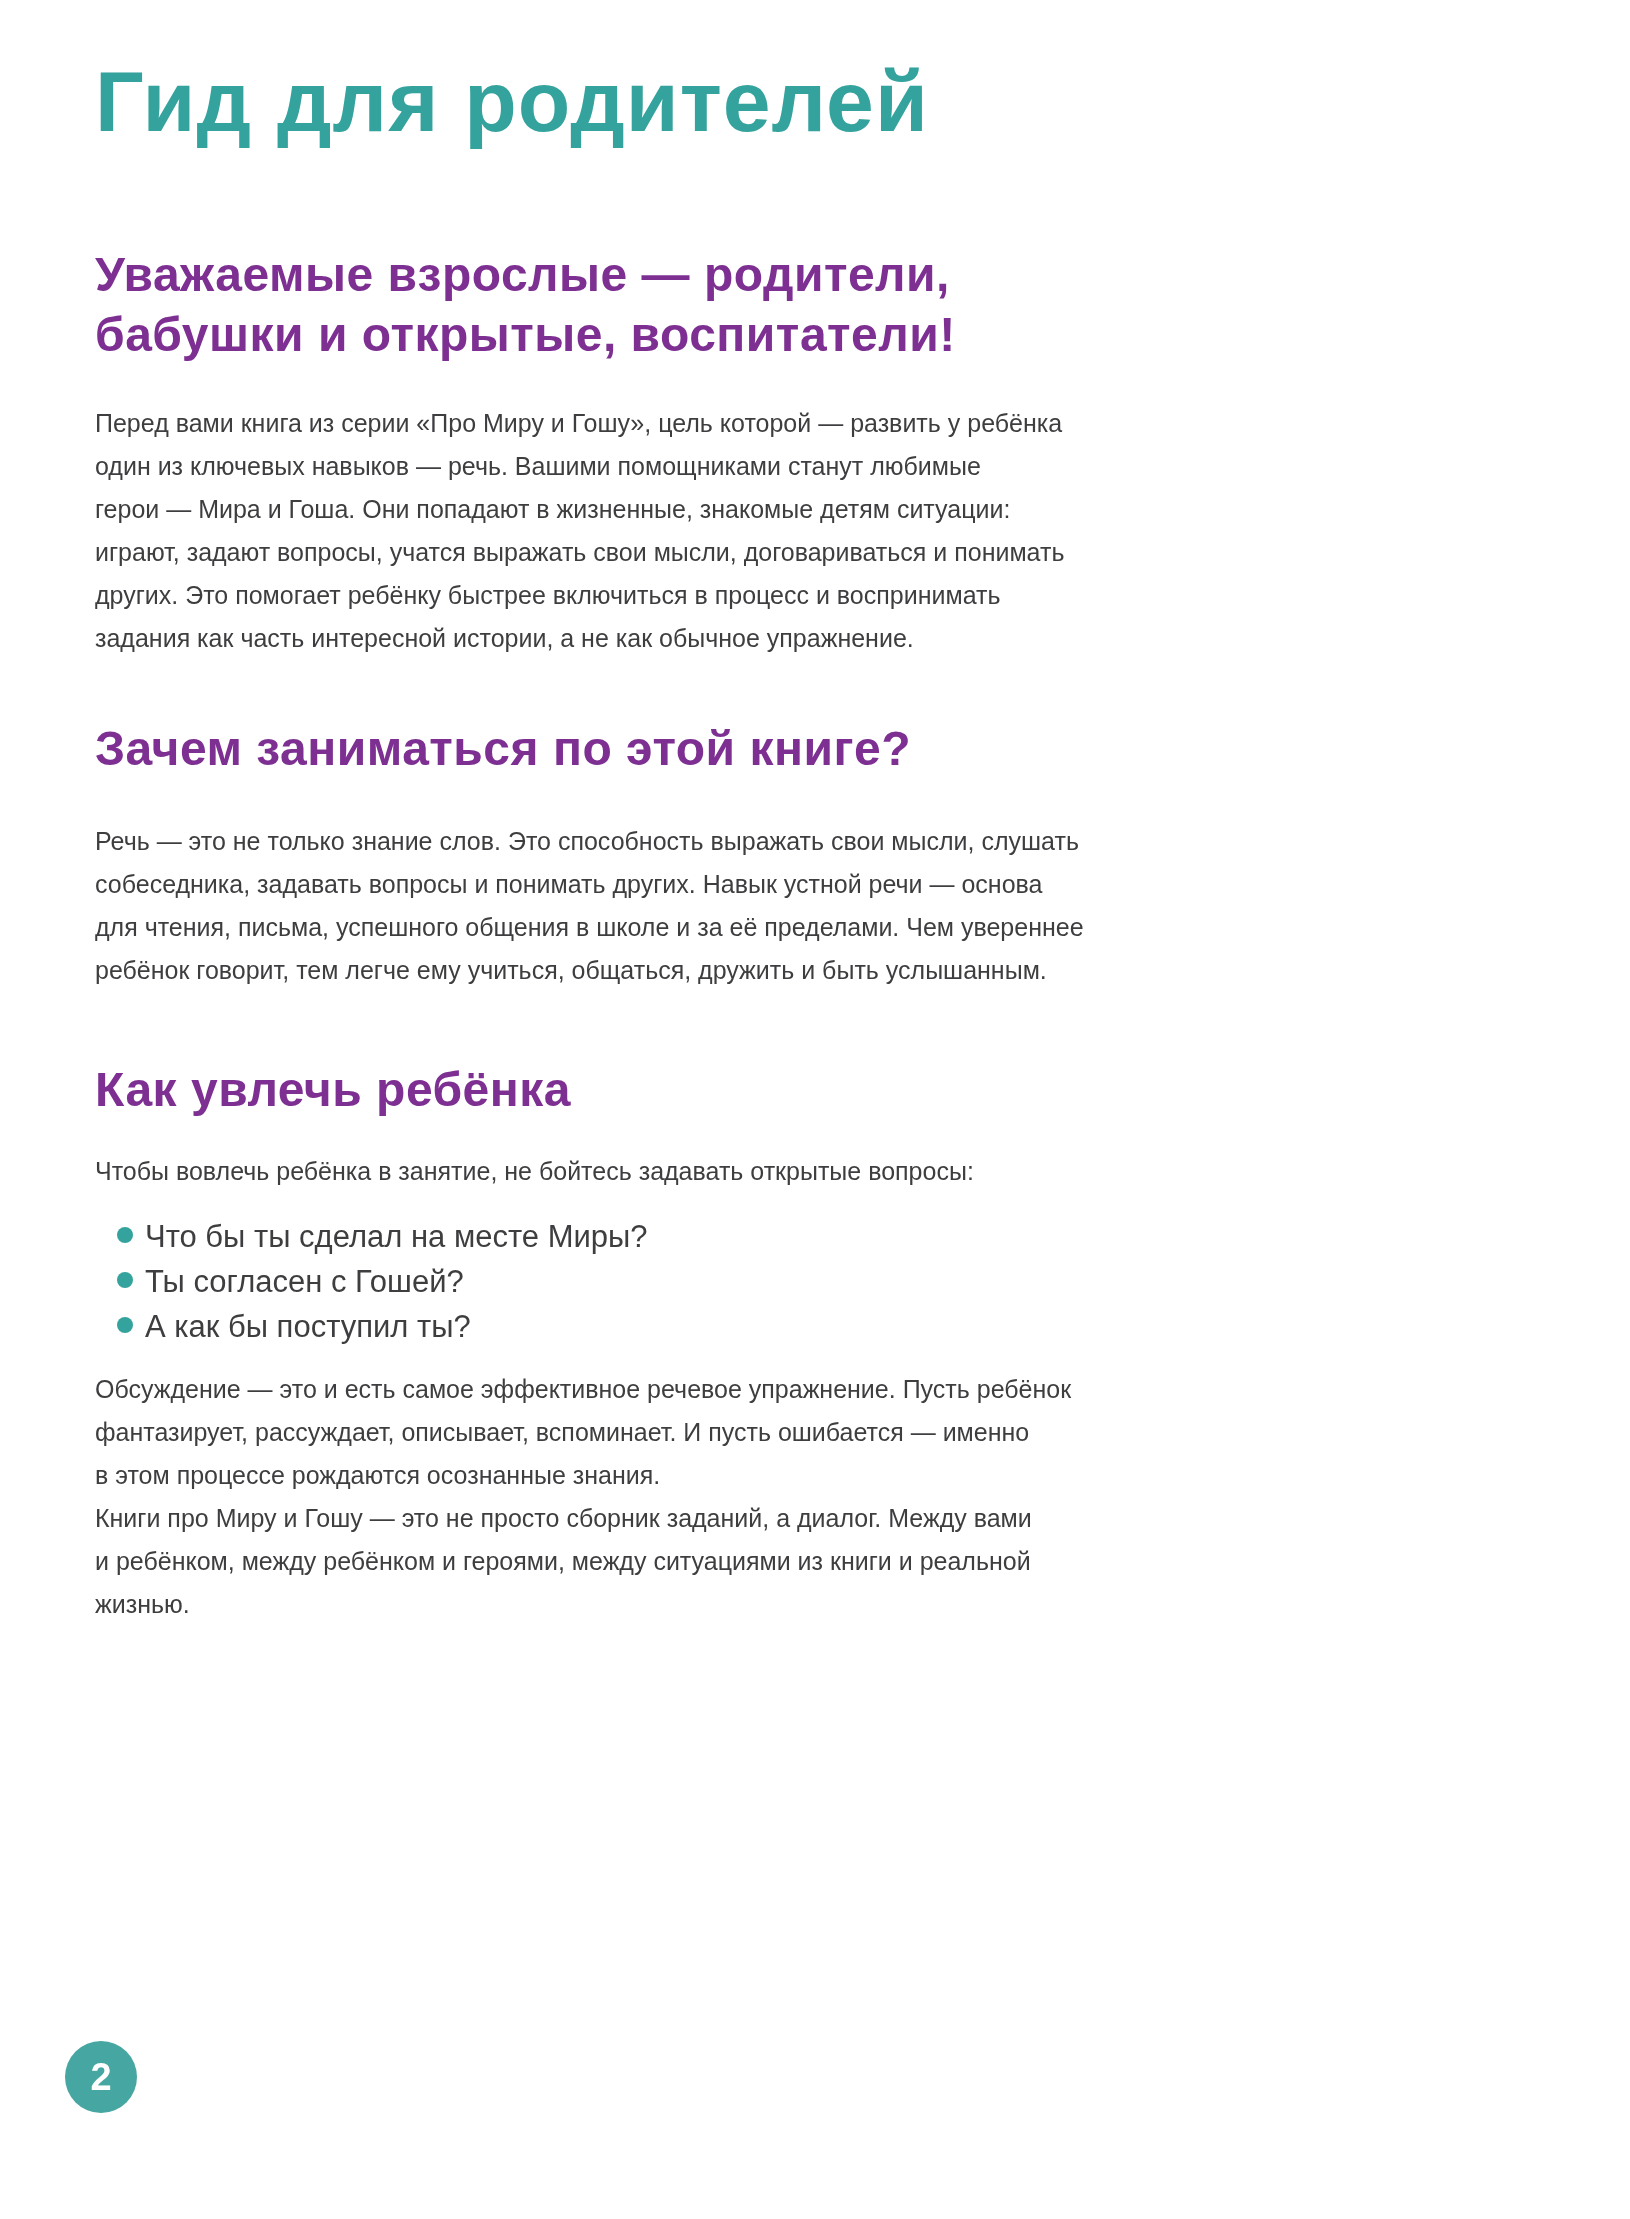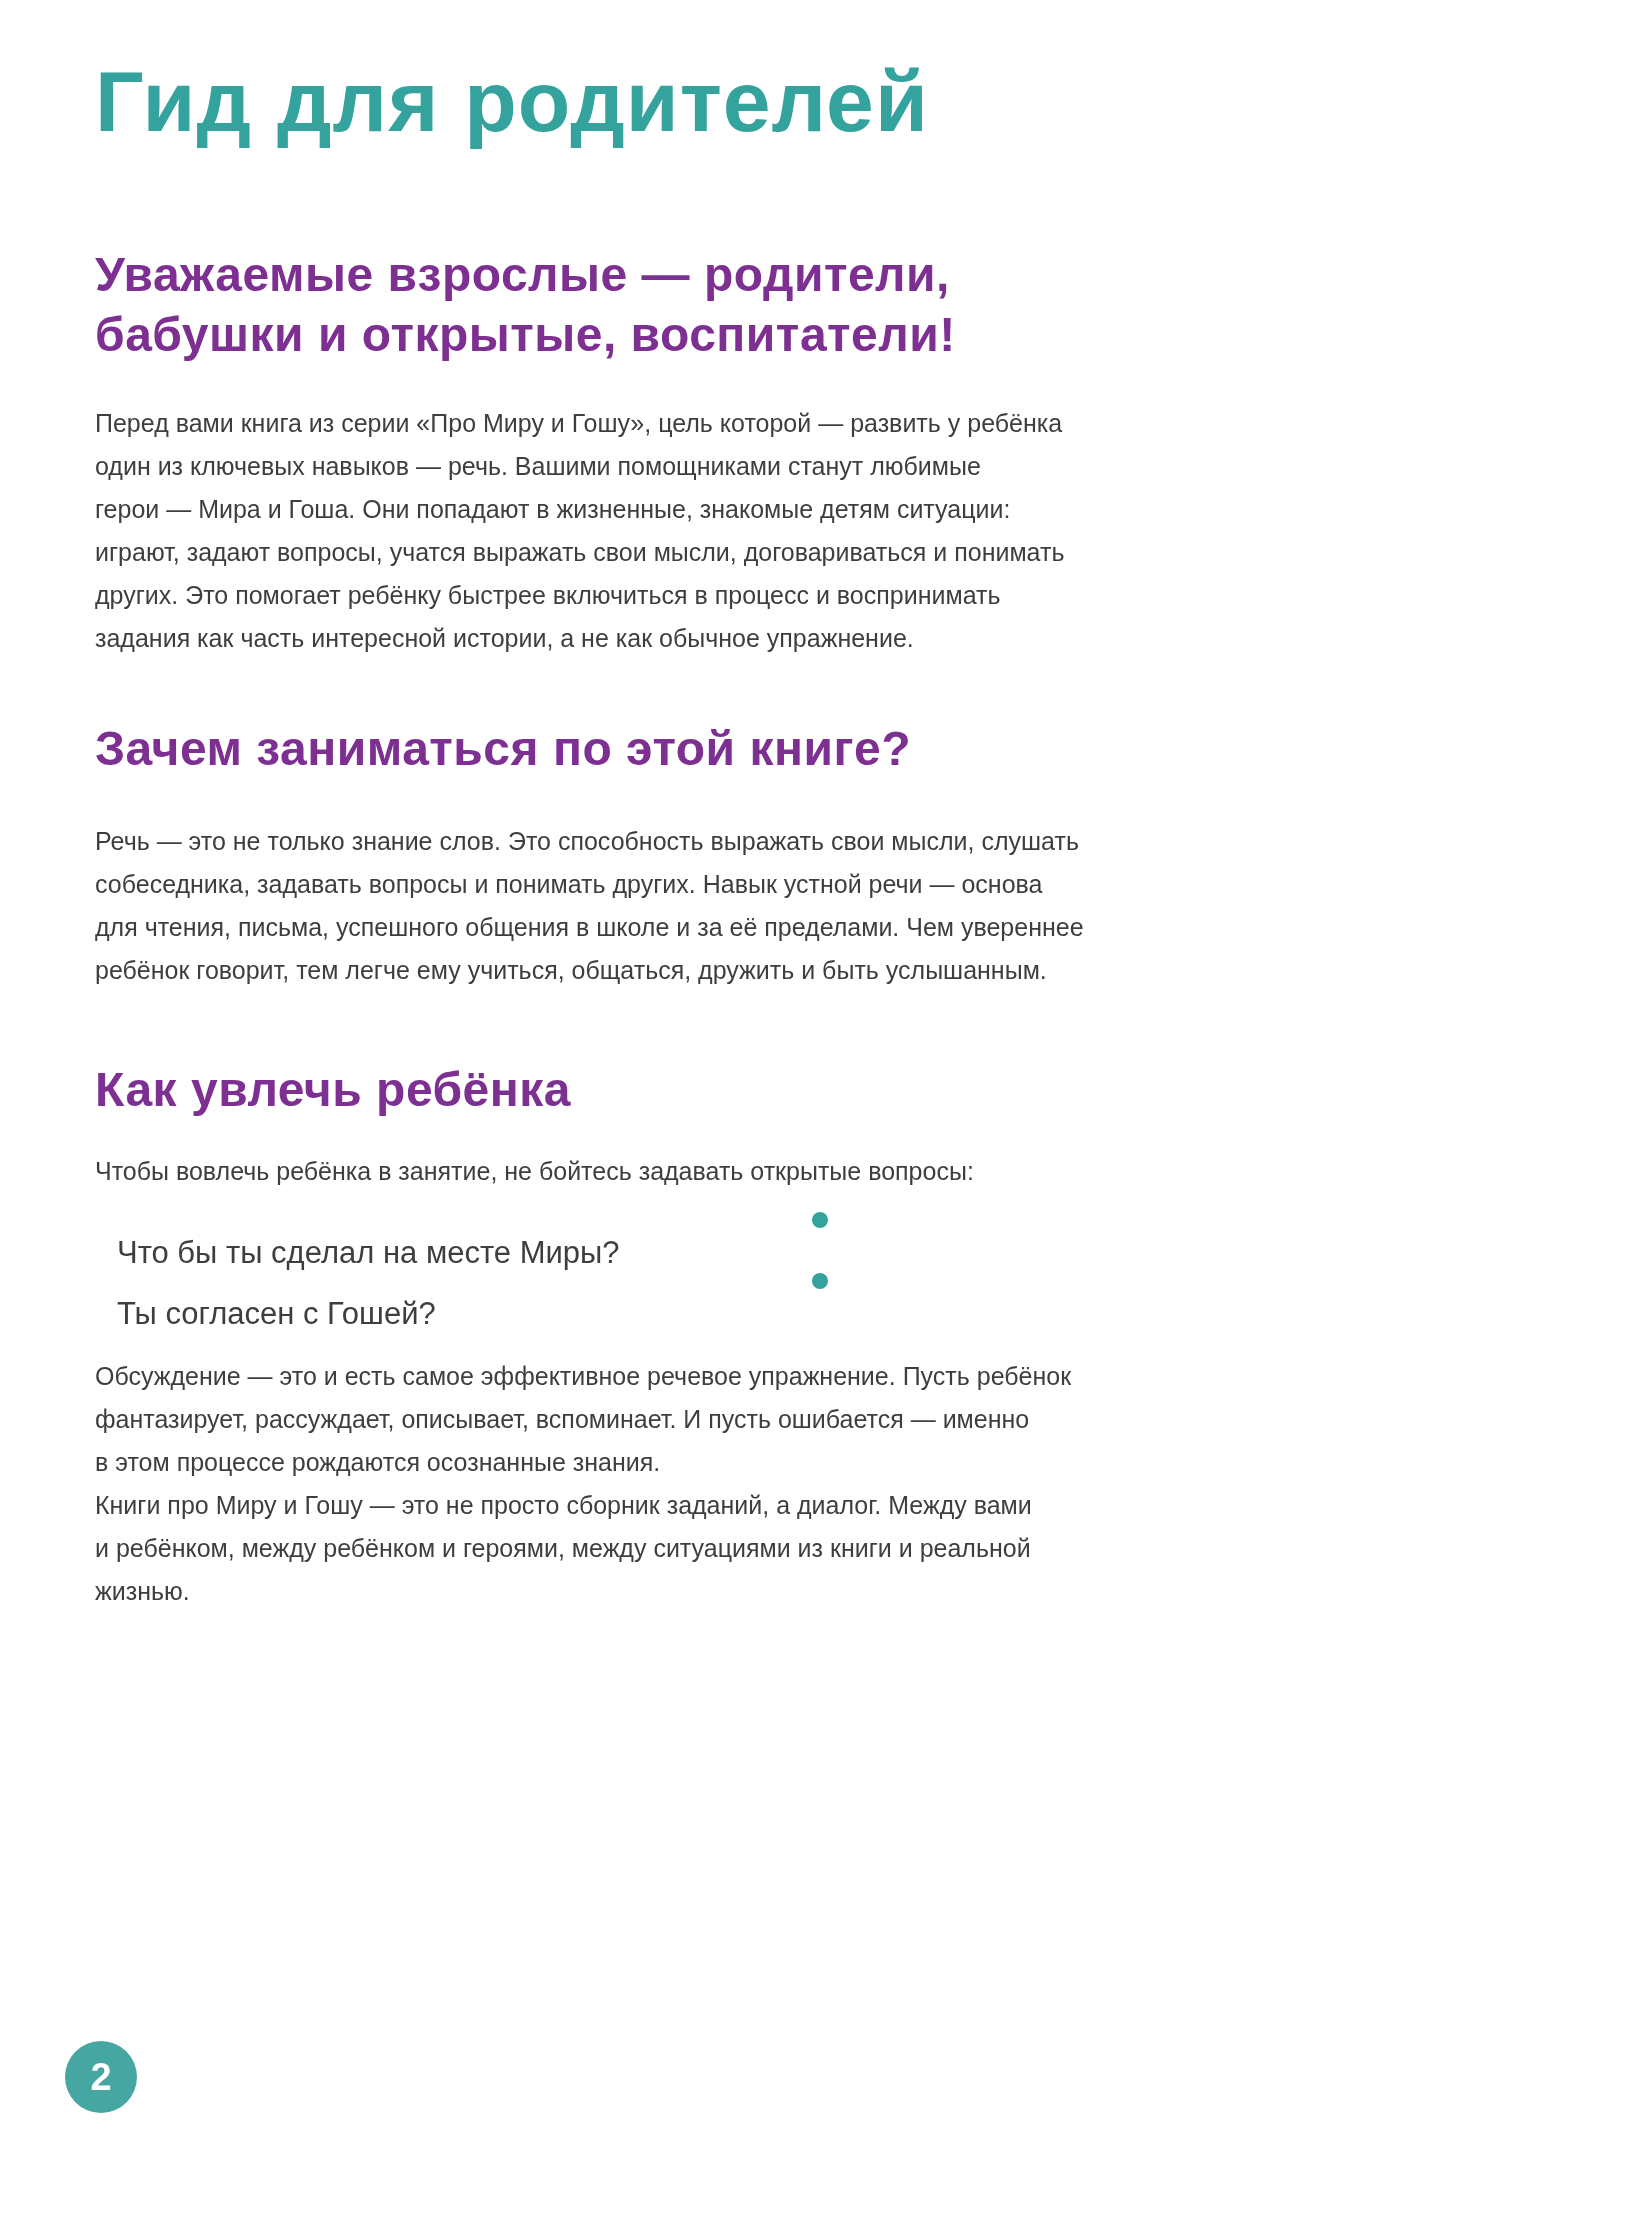--- a/index.html
+++ b/index.html
@@ -56,21 +56,20 @@
     list-style: none;
     margin-top: 21px;
     padding-left: 22px;
   }
   ul.bullet-list li {
     display: flex;
     align-items: baseline;
     font-size: 31px;
     line-height: 45px;
     color: var(--body-text);
-    flex-direction: column;
   }
   .bullet-dot {
     flex: 0 0 auto;
     width: 16px;
     height: 16px;
     border-radius: 50%;
     background: var(--teal);
     margin-right: 12px;
     position: relative;
     top: -2px;
@@ -124,20 +123,24 @@
 
     <ul class="bullet-list">
       <li>
         <span class="bullet-dot"></span>
         <span>Что бы ты сделал на месте Миры?</span>
       </li>
       <li>
         <span class="bullet-dot"></span>
         <span>Ты согласен с Гошей?</span>
       </li>
+      <li>
+        <span class="bullet-dot"></span>
+        <span>А как бы поступил ты?</span>
+      </li>
     </ul>
 
     <p class="body-text p-3">Обсуждение — это и есть самое эффективное речевое упражнение. Пусть ребёнок
 фантазирует, рассуждает, описывает, вспоминает. И пусть ошибается — именно
 в этом процессе рождаются осознанные знания.
 Книги про Миру и Гошу — это не просто сборник заданий, а диалог. Между вами
 и ребёнком, между ребёнком и героями, между ситуациями из книги и реальной
 жизнью.</p>
   </section>
 

